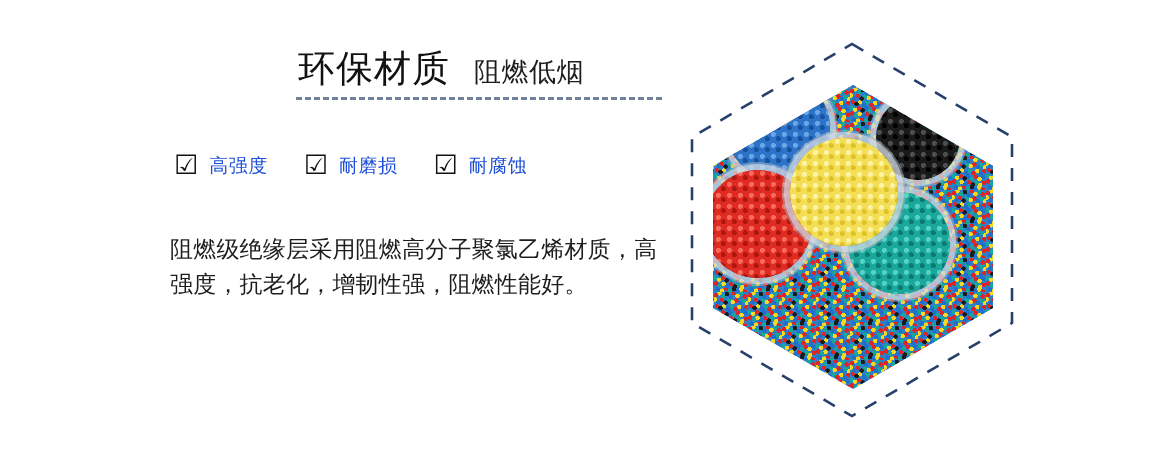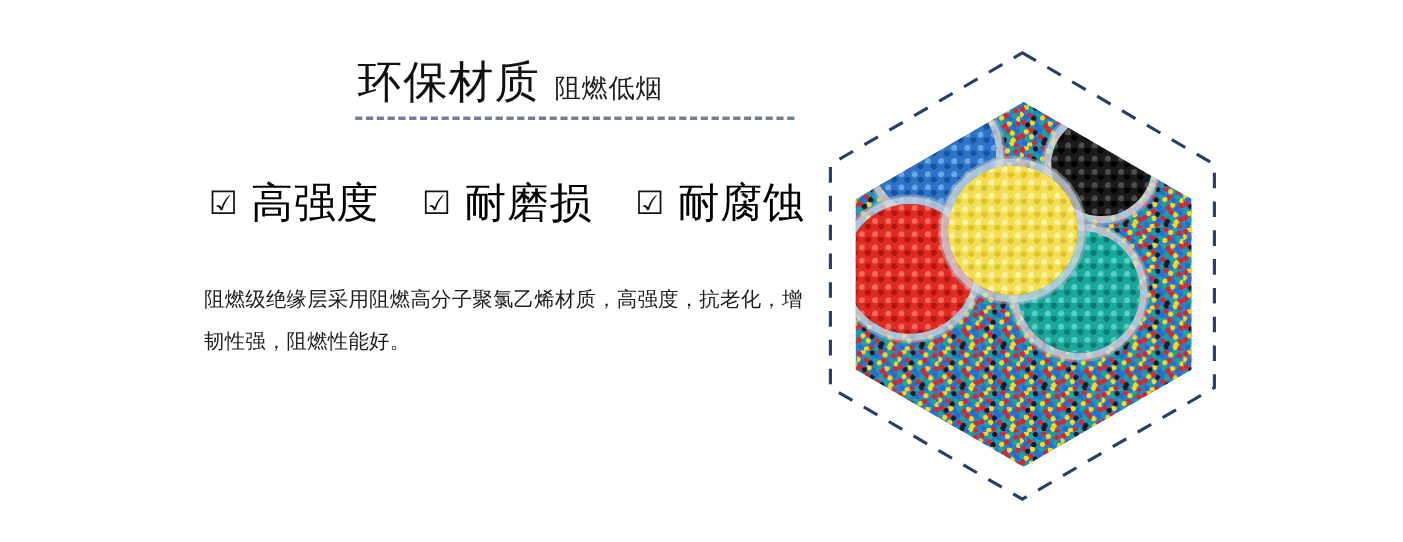--- a/index.html
+++ b/index.html
@@ -39,25 +39,25 @@
     line-height: 1;
     color: #1a1a1a;
   }
   .title-main {
     font-size: 37px;
     font-weight: normal;
     letter-spacing: 1px;
     color: #111111;
   }
   .title-sub {
-    font-size: 22px;
+    font-size: 27px;
     font-weight: normal;
     letter-spacing: 0.5px;
     color: #1d1d1d;
-    margin-left: 12px;
+    margin-left: 24px;
   }
   .title-underline {
     position: absolute;
     left: 296px;
     top: 97px;
     width: 366px;
     height: 0;
     border-top: 3px dashed #72819a;
   }
 
@@ -77,33 +77,33 @@
   }
   .feature-item:last-child { margin-right: 0; }
   .check-box {
     font-size: 27px;
     line-height: 1;
     color: #111111;
     margin-right: 11px;
     display: inline-block;
   }
   .feature-label {
-    font-size: 35px;
+    font-size: 19px;
     line-height: 1;
-    color: #000000;
+    color: #1d4ed8;
     letter-spacing: 0.5px;
   }
 
   
   .body-text {
     position: absolute;
     left: 170px;
     top: 232px;
     width: 510px;
-    font-size: 17px;
+    font-size: 23px;
     line-height: 35px;
     color: #1d1d1d;
     letter-spacing: 0.2px;
   }
 
   
   .hex-graphic {
     position: absolute;
     left: 680px;
     top: 20px;

